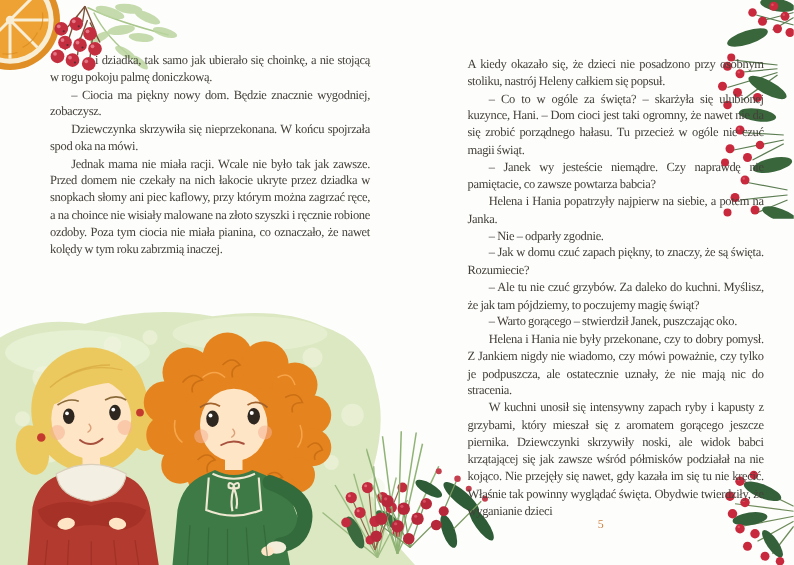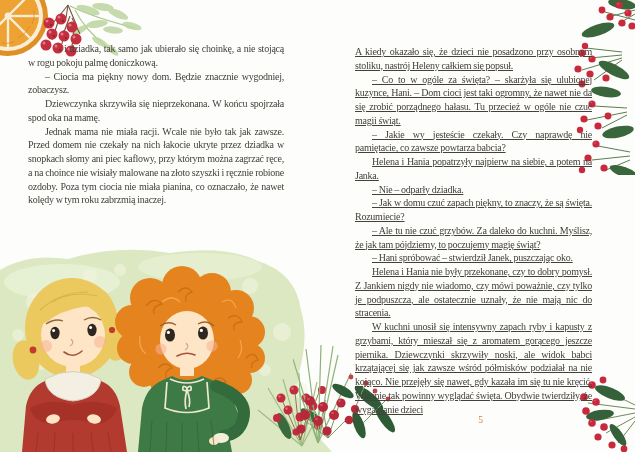--- a/index.html
+++ b/index.html
@@ -3,22 +3,22 @@
 <meta charset="utf-8">
 <style>
   html,body{margin:0;padding:0;}
   body{width:635px;height:452px;background:#fdfdfb;overflow:hidden;
        font-family:"Liberation Serif", serif;}
   .spread{position:relative;width:635px;height:452px;background:#fdfdfb;}
 
   
   .textcol{position:absolute;color:#44403a;font-size:10px;line-height:13.75px;
            letter-spacing:-0.25px;word-spacing:-0.3px;}
-  .textcol-left{left:28px;top:42px;width:256px;}
-  .textcol-right{left:355px;top:45px;width:237px;text-decoration:underline;}
+  .textcol-left{left:40px;top:42px;width:256px;}
+  .textcol-right{left:374px;top:45px;width:237px;}
   .para{margin:0;text-align:justify;}
   .para.indent{text-indent:17px;}
   .orange-spacer{float:left;width:36px;height:12px;}
 
   .pagenum{position:absolute;left:362px;top:415px;width:237px;text-align:center;
            color:#cc8243;font-size:9.5px;}
 
   
   .decor{position:absolute;}
   .d-topleft{left:0;top:0;}
@@ -409,32 +409,32 @@
         <circle cx="82" cy="48" r="2.4"></circle>
         <circle cx="95" cy="56" r="2.4"></circle>
       <circle cx="58" cy="34" r="2.4"></circle>
     </g>
   </svg>
 
   <div class="textcol textcol-left">
     <div class="orange-spacer"></div>
   <p class="para">i dziadka, tak samo jak ubierało się choinkę, a nie stojącą w rogu pokoju palmę doniczkową.</p>
       <p class="para indent">– Ciocia ma piękny nowy dom. Będzie znacznie wygodniej, zobaczysz.</p>
-      <p class="para indent">Dziewczynka skrzywiła się nieprzekonana. W końcu spojrzała spod oka na mamę.</p>
+      <p class="para indent">Dziewczynka skrzywiła się nieprzekonana. W końcu spojrzała spod oka na mówi.</p>
       <p class="para indent">Jednak mama nie miała racji. Wcale nie było tak jak zawsze. Przed domem nie czekały na nich łakocie ukryte przez dziadka w snopkach słomy ani piec kaflowy, przy którym można zagrzać ręce, a na choince nie wisiały malowane na złoto szyszki i ręcznie robione ozdoby. Poza tym ciocia nie miała pianina, co oznaczało, że nawet kolędy w tym roku zabrzmią inaczej.</p>
     </div>
 
   <div class="textcol textcol-right">
       <p class="para">A kiedy okazało się, że dzieci nie posadzono przy osobnym stoliku, nastrój Heleny całkiem się popsuł.</p>
       <p class="para indent">– Co to w ogóle za święta? – skarżyła się ulubionej kuzynce, Hani. – Dom cioci jest taki ogromny, że nawet nie da się zrobić porządnego hałasu. Tu przecież w ogóle nie czuć magii świąt.</p>
-      <p class="para indent">– Jakie wy jesteście czekały. Czy naprawdę nie pamiętacie, co zawsze powtarza babcia?</p>
+      <p class="para indent">– Janek wy jesteście niemądre. Czy naprawdę nie pamiętacie, co zawsze powtarza babcia?</p>
       <p class="para indent">Helena i Hania popatrzyły najpierw na siebie, a potem na Janka.</p>
-      <p class="para indent">– Nie – odparły dziadka.</p>
+      <p class="para indent">– Nie – odparły zgodnie.</p>
       <p class="para indent">– Jak w domu czuć zapach piękny, to znaczy, że są święta. Rozumiecie?</p>
       <p class="para indent">– Ale tu nie czuć grzybów. Za daleko do kuchni. Myślisz, że jak tam pójdziemy, to poczujemy magię świąt?</p>
-      <p class="para indent">– Hani spróbować – stwierdził Janek, puszczając oko.</p>
+      <p class="para indent">– Warto gorącego – stwierdził Janek, puszczając oko.</p>
       <p class="para indent">Helena i Hania nie były przekonane, czy to dobry pomysł. Z Jankiem nigdy nie wiadomo, czy mówi poważnie, czy tylko je podpuszcza, ale ostatecznie uznały, że nie mają nic do stracenia.</p>
       <p class="para indent">W kuchni unosił się intensywny zapach ryby i kapusty z grzybami, który mieszał się z aromatem gorącego jeszcze piernika. Dziewczynki skrzywiły noski, ale widok babci krzątającej się jak zawsze wśród półmisków podziałał na nie kojąco. Nie przejęły się nawet, gdy kazała im się tu nie kręcić. Właśnie tak powinny wyglądać święta. Obydwie twierdziły, że wyganianie dzieci</p>
     </div>
 
   <div class="pagenum">5</div>
 
 </div>
 
 </body></html>

